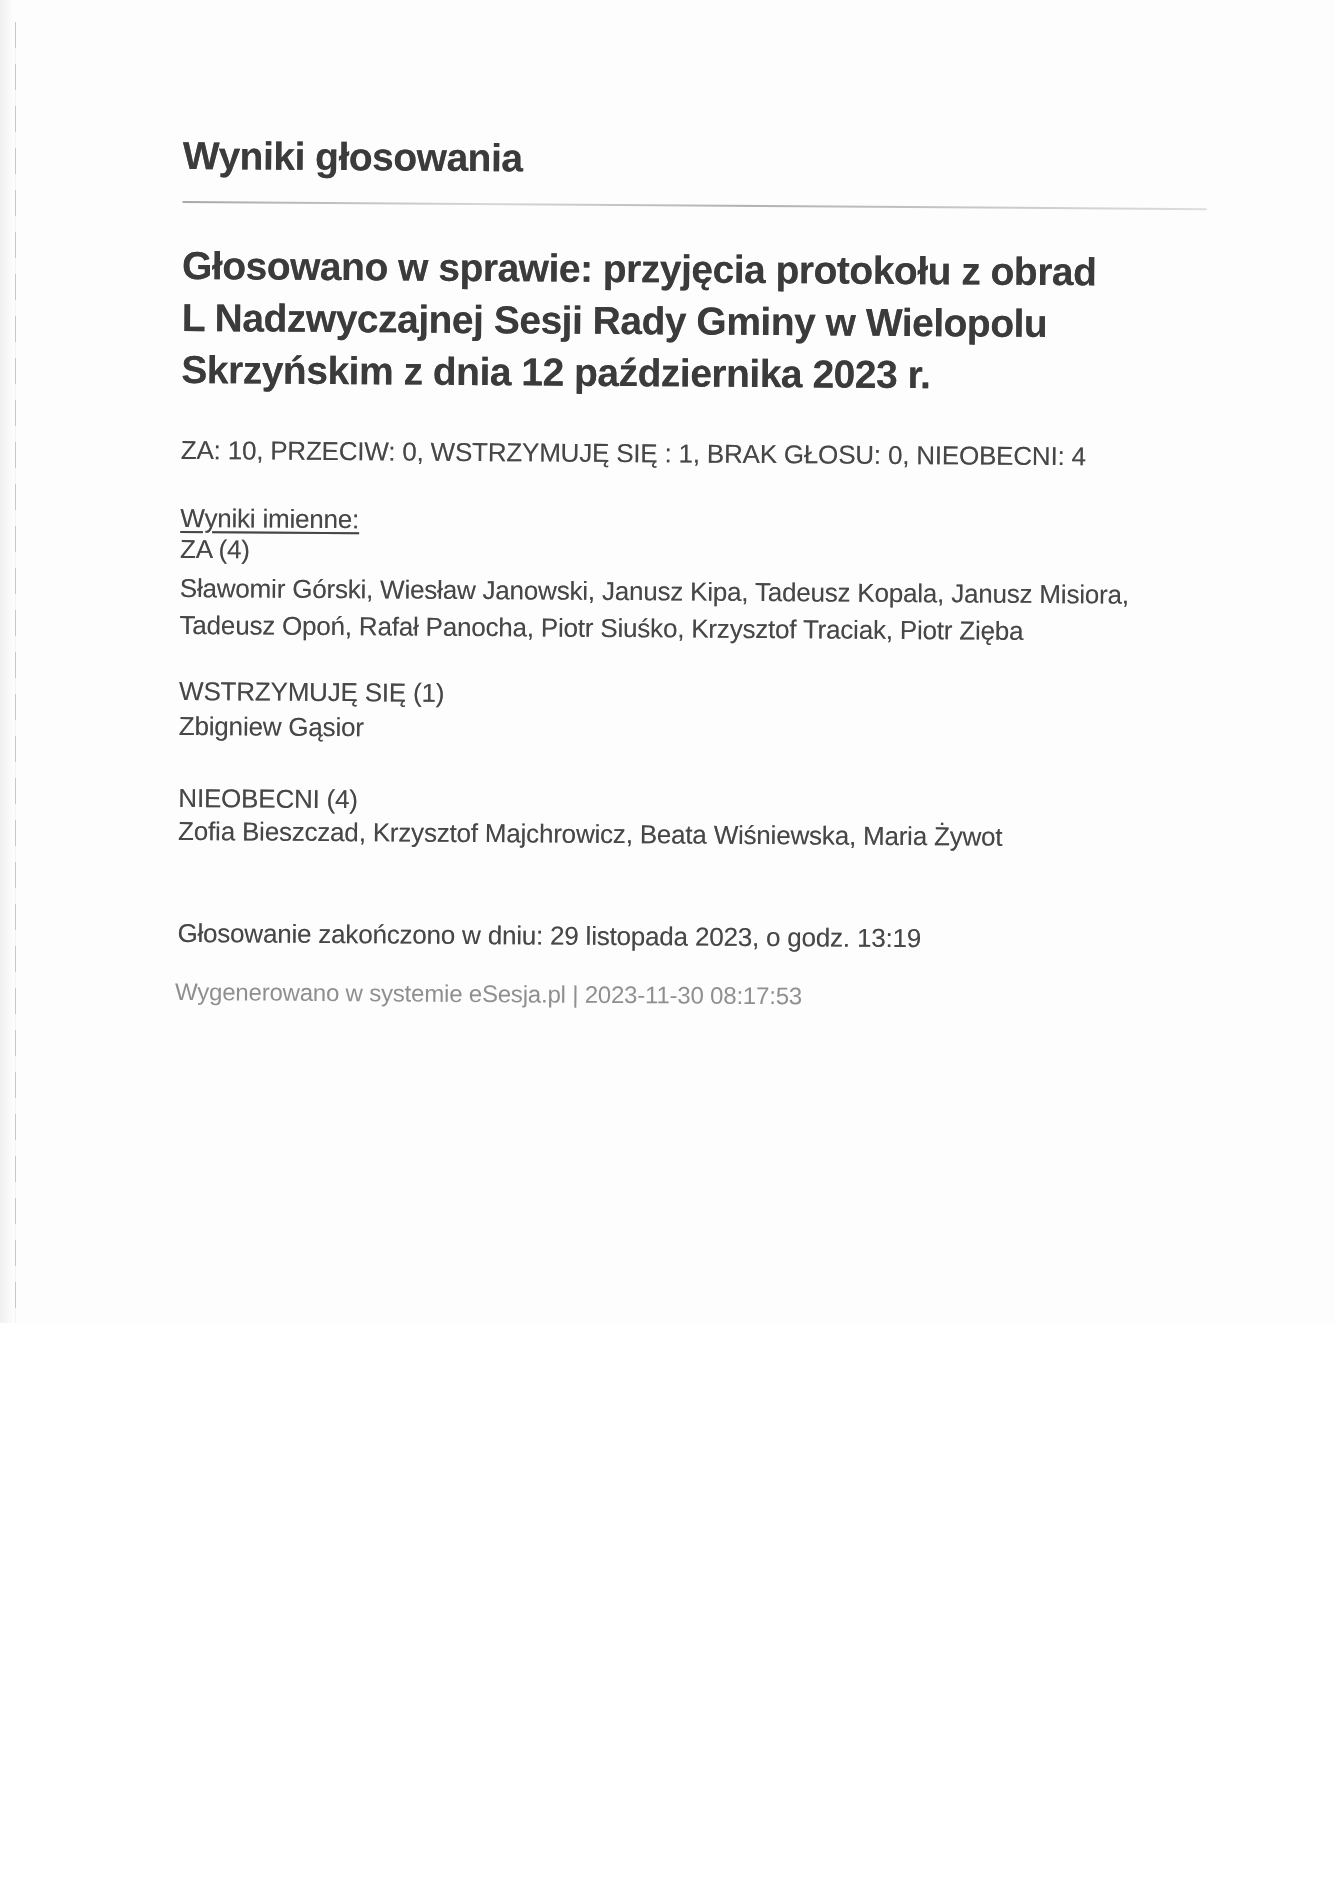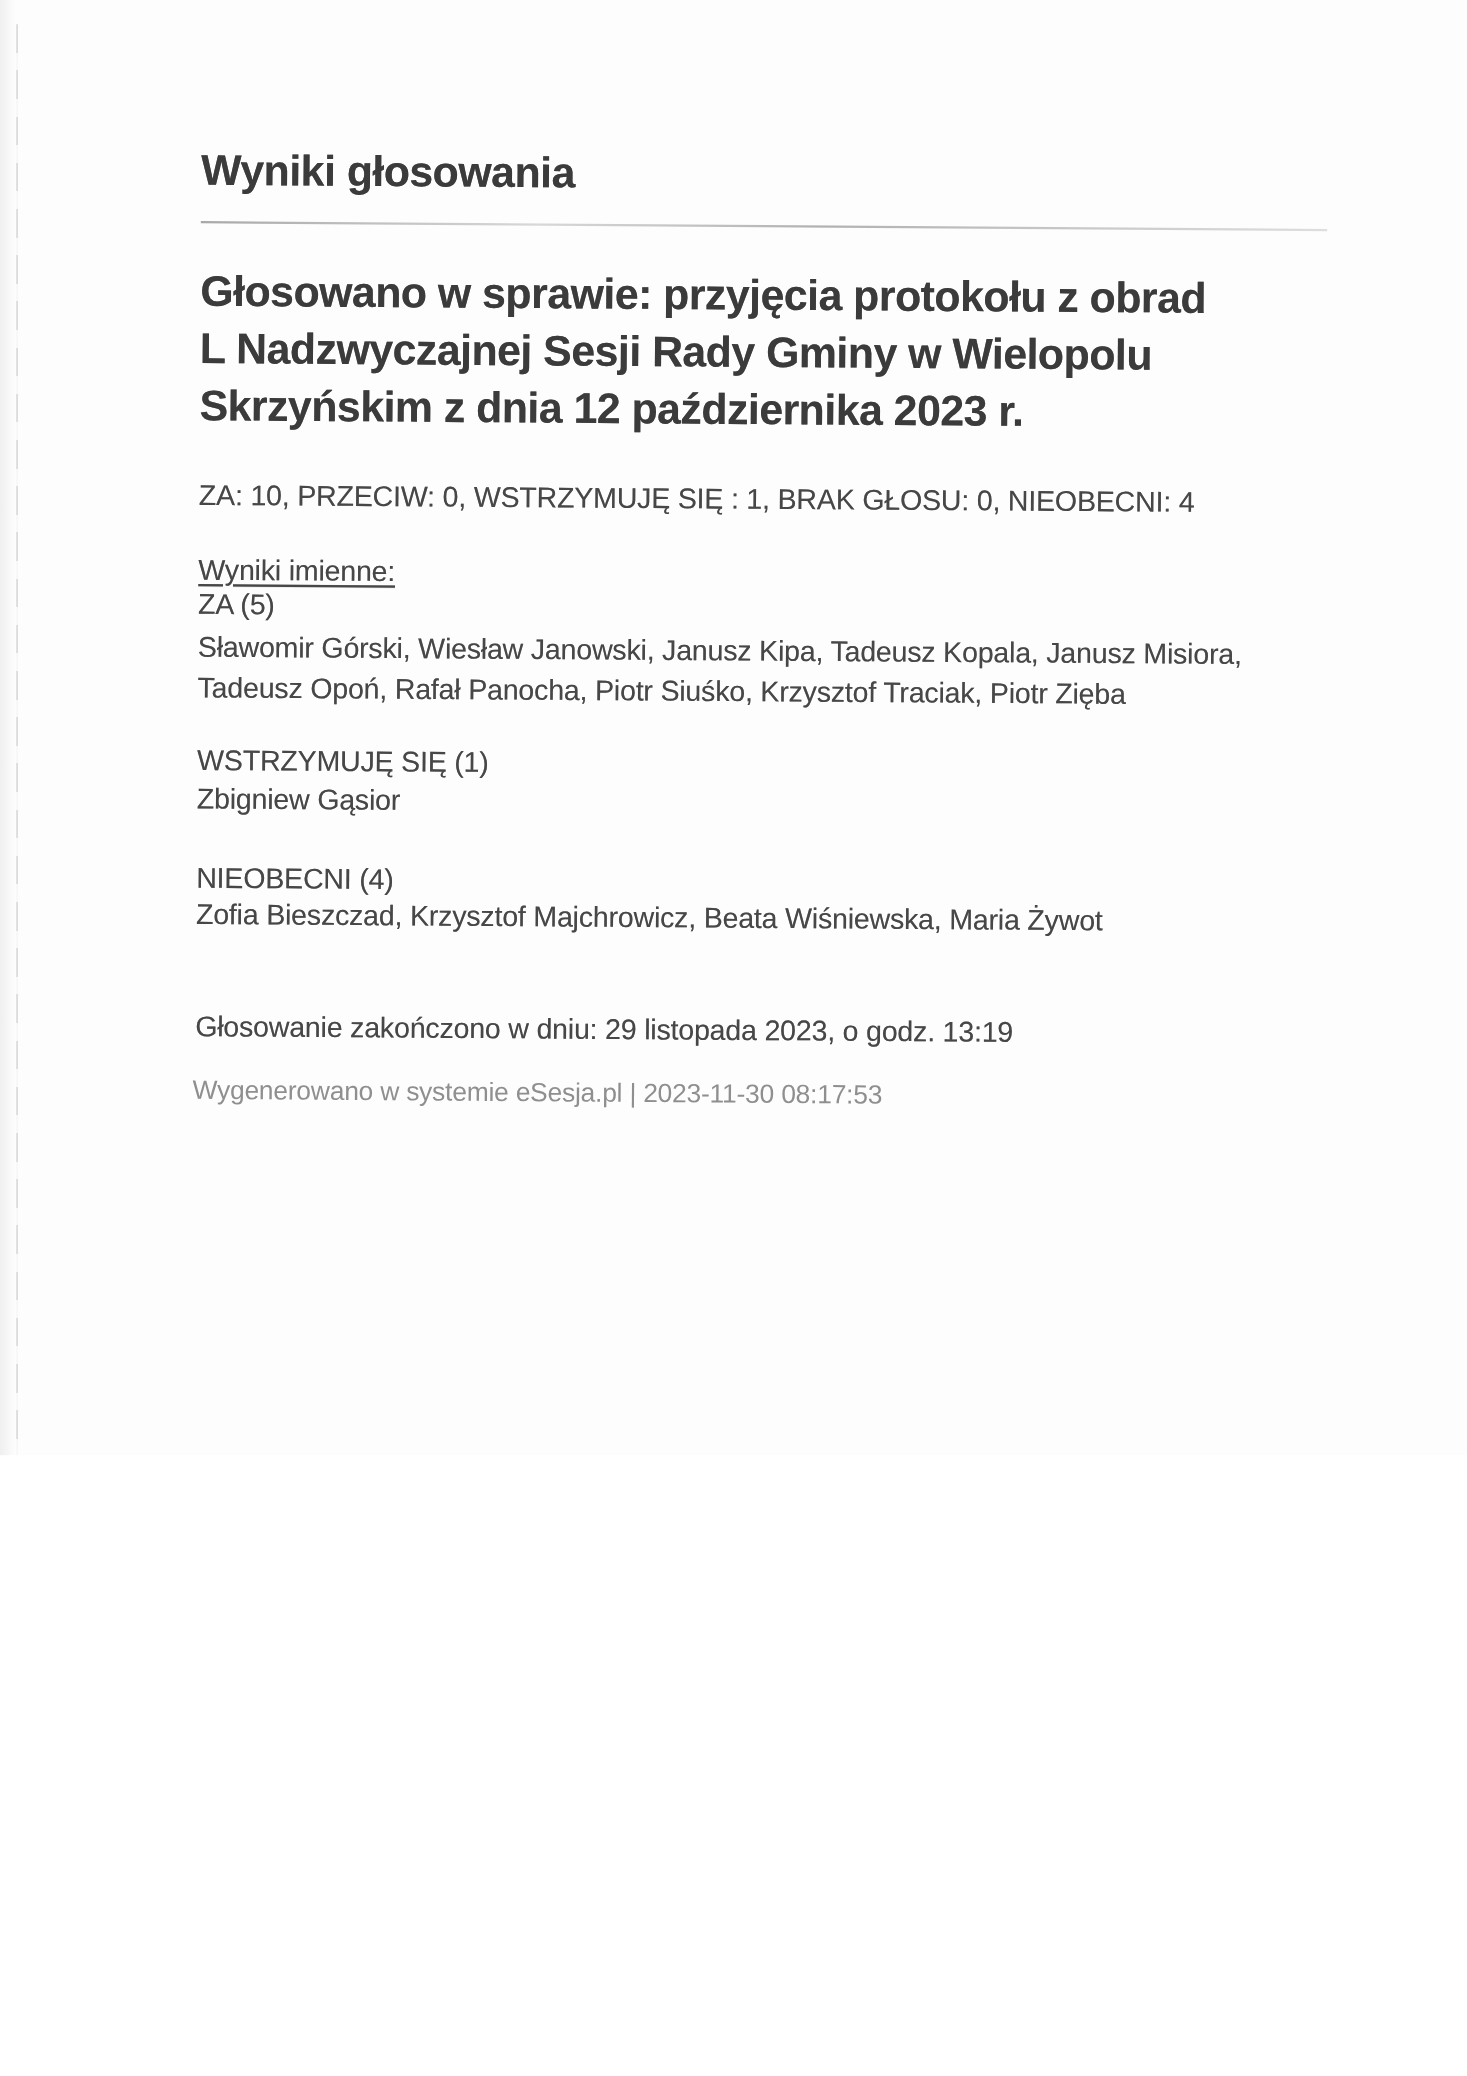--- a/index.html
+++ b/index.html
@@ -105,21 +105,21 @@
     <div class="subject">
       <div>Głosowano w sprawie: przyjęcia protokołu z obrad</div>
       <div>L Nadzwyczajnej Sesji Rady Gminy w Wielopolu</div>
       <div>Skrzyńskim z dnia 12 października 2023 r.</div>
     </div>
 
     <div class="body-line summary">ZA: 10, PRZECIW: 0, WSTRZYMUJĘ SIĘ : 1, BRAK GŁOSU: 0, NIEOBECNI: 4</div>
 
     <div class="body-line results-label">Wyniki imienne:</div>
 
-    <div class="body-line group-za-label">ZA (5)</div>
+    <div class="body-line group-za-label">ZA (4)</div>
     <div class="body-line group-za-names">
       <div>Sławomir Górski, Wiesław Janowski, Janusz Kipa, Tadeusz Kopala, Janusz Misiora,</div>
       <div>Tadeusz Opoń, Rafał Panocha, Piotr Siuśko, Krzysztof Traciak, Piotr Zięba</div>
     </div>
 
     <div class="body-line group-w-label">WSTRZYMUJĘ SIĘ (1)</div>
     <div class="body-line group-w-names">Zbigniew Gąsior</div>
 
     <div class="body-line group-n-label">NIEOBECNI (4)</div>
     <div class="body-line group-n-names">Zofia Bieszczad, Krzysztof Majchrowicz, Beata Wiśniewska, Maria Żywot</div>

